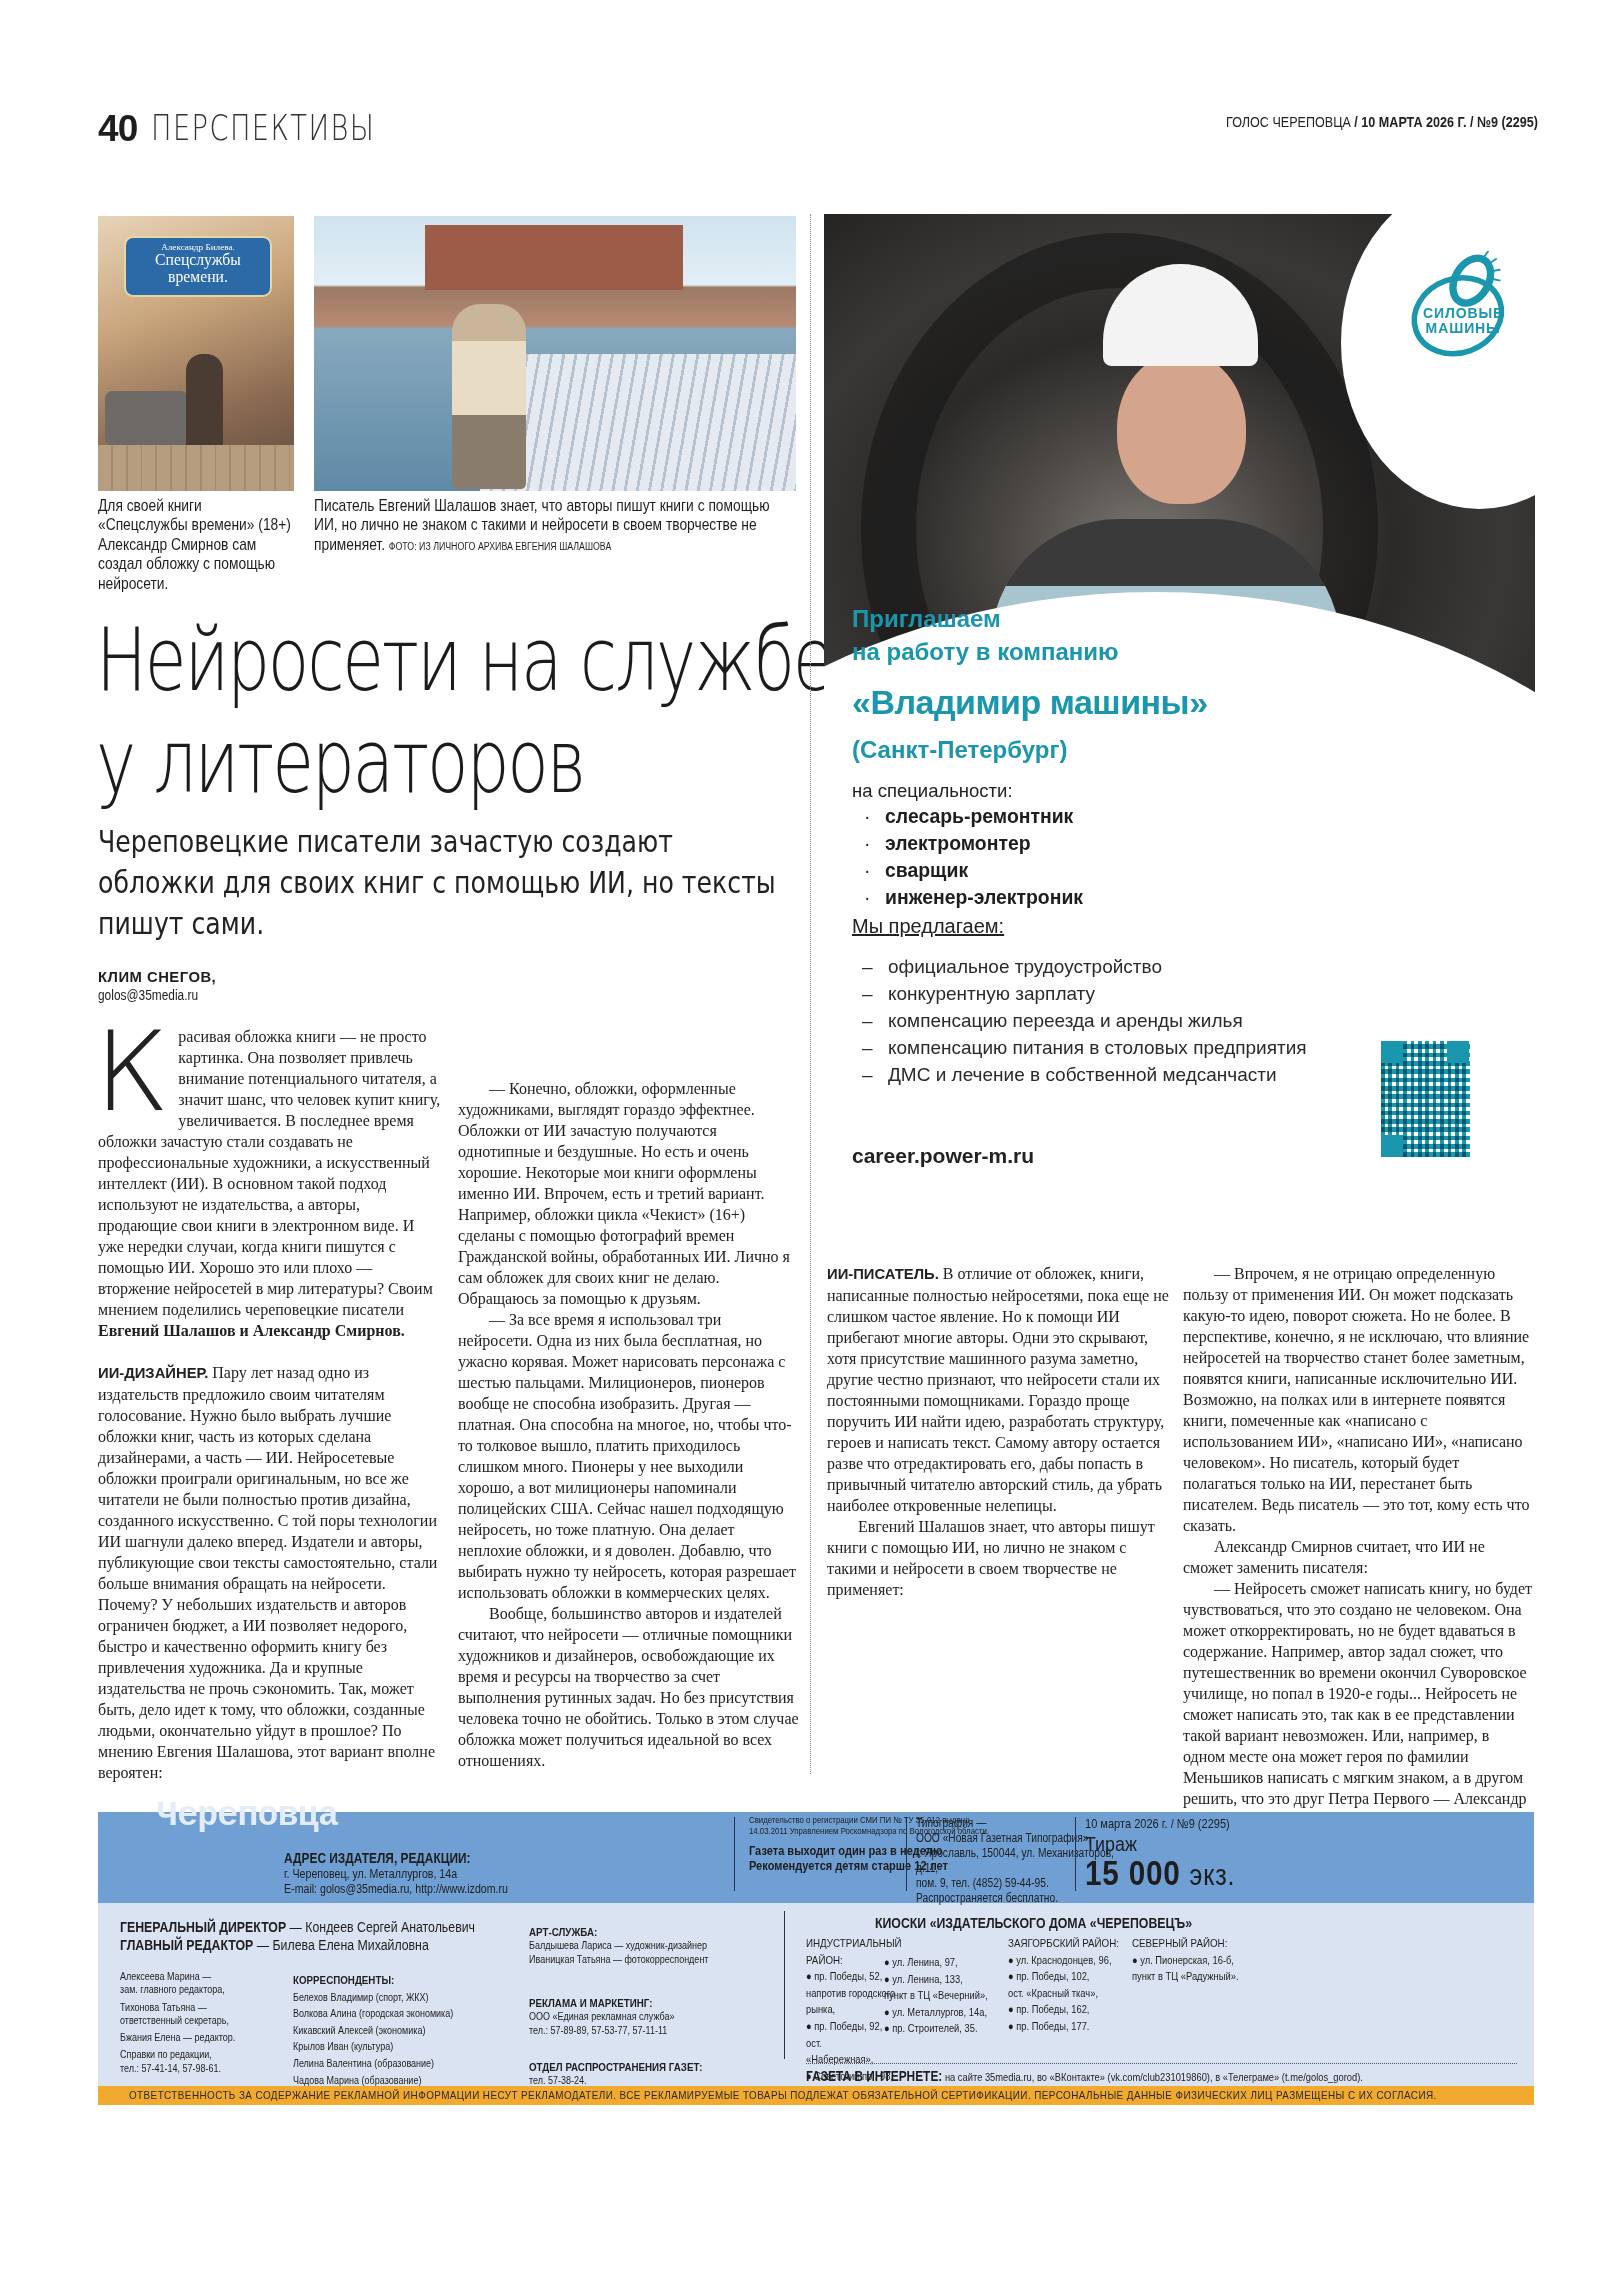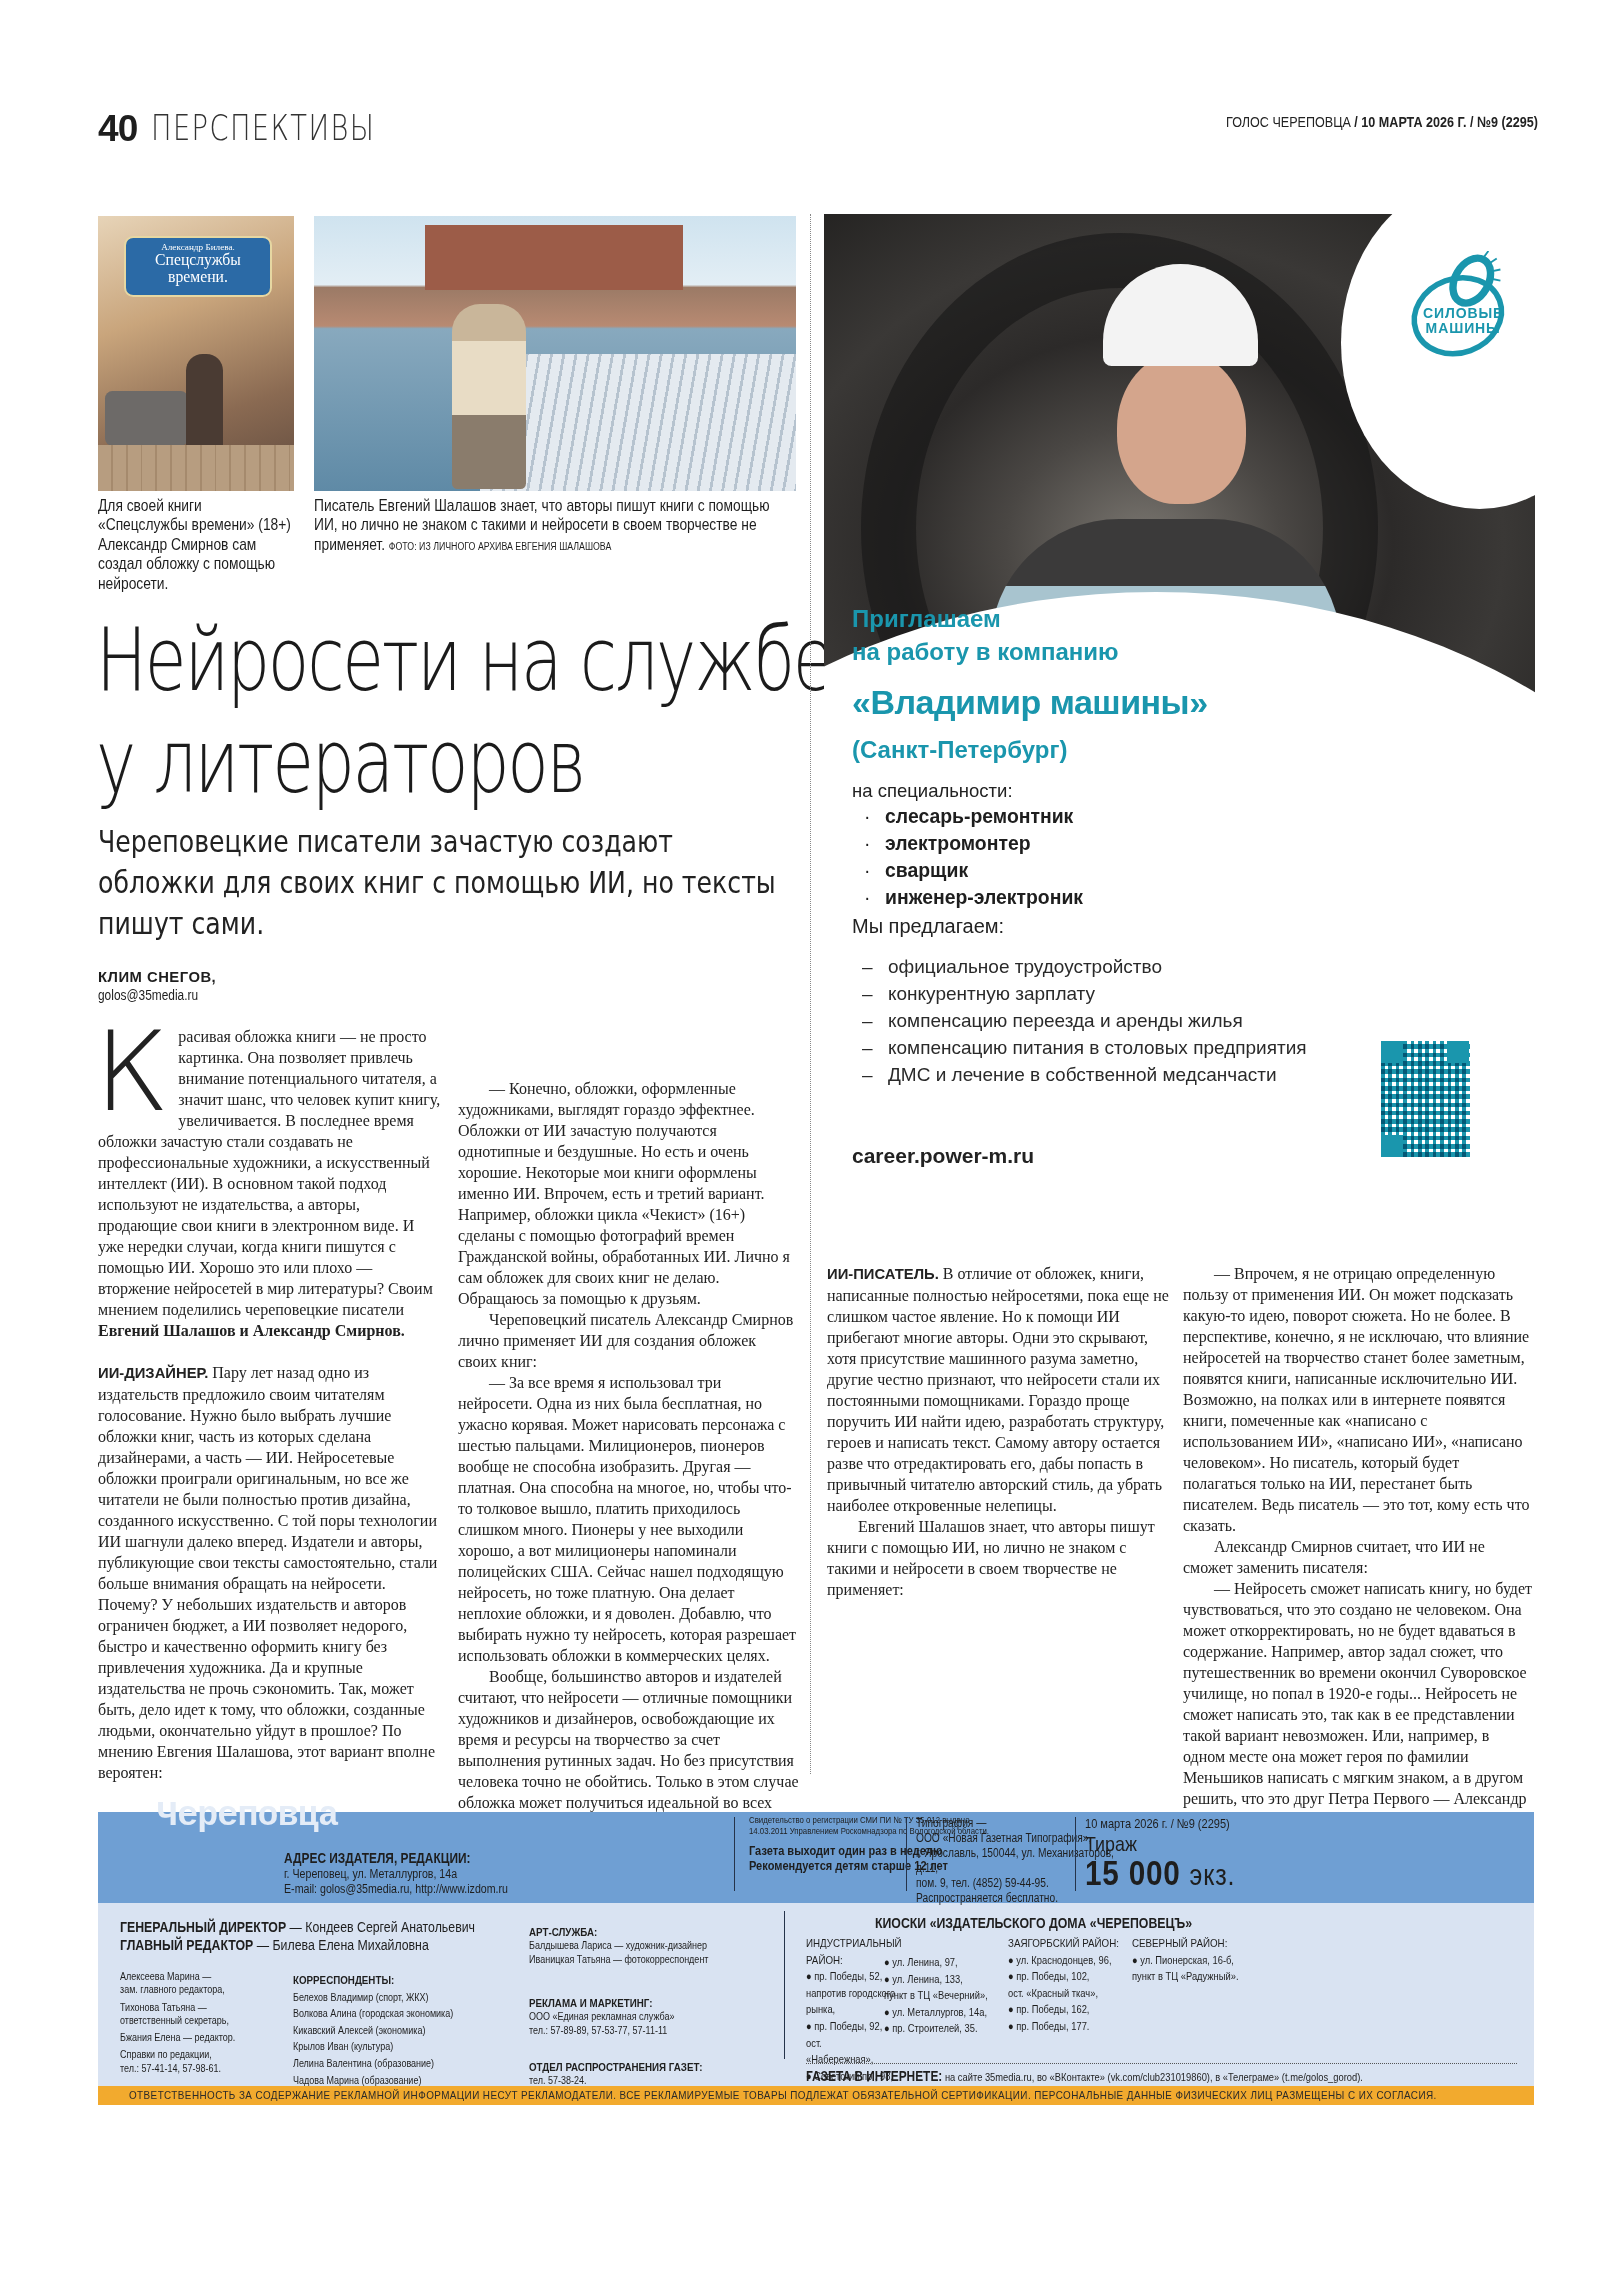--- a/index.html
+++ b/index.html
@@ -63,21 +63,21 @@
   #ad-logo { position: absolute; left: 583px; top: 37px; width: 111px; height: 111px; }
   #ad-logo .txt { position: absolute; left: 16px; top: 55px; font-family: "Liberation Sans", sans-serif; font-weight: bold; color: #1a96ad; font-size: 14px; line-height: 14.8px; text-align: center; letter-spacing: 0.9px; }
   #ad-curve { position: absolute; left: -277px; top: 378px; width: 1218px; height: 923px; background: #fff; border-radius: 50%; }
   .ad-teal { color: #1a96ad; font-family: "Liberation Sans", sans-serif; font-weight: bold; }
   #ad-invite { position: absolute; left: 28px; top: 388px; font-size: 24px; line-height: 33px; }
   #ad-company { position: absolute; left: 28px; top: 469px; font-size: 34px; letter-spacing: -0.5px; }
   #ad-city { position: absolute; left: 28px; top: 522px; font-size: 24px; }
   #ad-spec-label { position: absolute; left: 28px; top: 566px; font-family: "Liberation Sans", sans-serif; font-size: 18.5px; color: #222; }
   #ad-specs { position: absolute; left: 28px; top: 577px; margin: 12px; padding: 0; list-style: none; font-family: "Liberation Sans", sans-serif; font-weight: bold; font-size: 19.4px; line-height: 27px; color: #1e1e1e; }
   #ad-specs li::before { content: "· "; font-weight: normal; margin-right: 9.2px; }
-  #ad-offer-label { position: absolute; left: 28px; top: 701px; font-family: "Liberation Sans", sans-serif; font-size: 20px; color: #222; }
+  #ad-offer-label { position: absolute; left: 28px; top: 701px; font-family: "Liberation Sans", sans-serif; font-size: 20px; color: #222; text-decoration: underline; }
   #ad-offers { position: absolute; left: 28px; top: 729px; margin: 10px; padding: 0; list-style: none; font-family: "Liberation Sans", sans-serif; font-size: 19px; line-height: 27px; color: #2a2a2a; }
   #ad-offers li::before { content: "–"; display: inline-block; width: 26px; }
   #ad-slogan { position: absolute; left: 28px; top: 877px; font-size: 35px; letter-spacing: -0.5px; }
   #ad-url { position: absolute; left: 28px; top: 930px; font-family: "Liberation Sans", sans-serif; font-weight: bold; font-size: 21px; color: #222; }
   #ad-qr { position: absolute; left: 557px; top: 827px; width: 89px; height: 116px; background:
       linear-gradient(#1a96ad,#1a96ad) 0 0/22px 22px no-repeat,
       linear-gradient(#1a96ad,#1a96ad) 66px 0/22px 22px no-repeat,
       linear-gradient(#1a96ad,#1a96ad) 0 94px/22px 22px no-repeat,
       repeating-linear-gradient(90deg,#1a96ad 0 3.7px,#fff 3.7px 7.4px),
       repeating-linear-gradient(0deg,#1a96ad 0 4.6px,#fff 4.6px 8.3px);
@@ -160,21 +160,20 @@
   <span class="mail">golos@35media.ru</span>
 </div>
 
 <div class="abs col" id="col1">
   <p><span id="dropcap">К</span><span>расивая обложка книги — не просто картинка. Она позволяет привлечь внимание потенциального читателя, а значит шанс, что человек купит книгу, увеличивается. В последнее время обложки зачастую стали создавать не профессиональные художники, а искусственный интеллект (ИИ). В основном такой подход используют не издательства, а авторы, продающие свои книги в электронном виде. И уже нередки случаи, когда книги пишутся с помощью ИИ. Хорошо это или плохо — вторжение нейросетей в мир литературы? Своим мнением поделились череповецкие писатели </span><b>Евгений Шалашов и Александр Смирнов.</b></p>
   <p style="margin-top:21px"><span class="hd">ИИ-ДИЗАЙНЕР.</span><span> Пару лет назад одно из издательств предложило своим читателям голосование. Нужно было выбрать лучшие обложки книг, часть из которых сделана дизайнерами, а часть — ИИ. Нейросетевые обложки проиграли оригинальным, но все же читатели не были полностью против дизайна, созданного искусственно. С той поры технологии ИИ шагнули далеко вперед. Издатели и авторы, публикующие свои тексты самостоятельно, стали больше внимания обращать на нейросети. Почему? У небольших издательств и авторов ограничен бюджет, а ИИ позволяет недорого, быстро и качественно оформить книгу без привлечения художника. Да и крупные издательства не прочь сэкономить. Так, может быть, дело идет к тому, что обложки, созданные людьми, окончательно уйдут в прошлое? По мнению Евгения Шалашова, этот вариант вполне вероятен:</span></p>
 </div>
 
 <div class="abs col" id="col2" style="top:1078px">
   <p class="indent">— Конечно, обложки, оформленные художниками, выглядят гораздо эффектнее. Обложки от ИИ зачастую получаются однотипные и бездушные. Но есть и очень хорошие. Некоторые мои книги оформлены именно ИИ. Впрочем, есть и третий вариант. Например, обложки цикла «Чекист» (16+) сделаны с помощью фотографий времен Гражданской войны, обработанных ИИ. Лично я сам обложек для своих книг не делаю. Обращаюсь за помощью к друзьям.</p>
-  <p class="indent">Череповецкий писатель Александр Смирнов лично применяет ИИ для создания обложек своих книг:</p>
   <p class="indent">— За все время я использовал три нейросети. Одна из них была бесплатная, но ужасно корявая. Может нарисовать персонажа с шестью пальцами. Милиционеров, пионеров вообще не способна изобразить. Другая — платная. Она способна на многое, но, чтобы что-то толковое вышло, платить приходилось слишком много. Пионеры у нее выходили хорошо, а вот милиционеры напоминали полицейских США. Сейчас нашел подходящую нейросеть, но тоже платную. Она делает неплохие обложки, и я доволен. Добавлю, что выбирать нужно ту нейросеть, которая разрешает использовать обложки в коммерческих целях.</p>
   <p class="indent">Вообще, большинство авторов и издателей считают, что нейросети — отличные помощники художников и дизайнеров, освобождающие их время и ресурсы на творчество за счет выполнения рутинных задач. Но без присутствия человека точно не обойтись. Только в этом случае обложка может получиться идеальной во всех отношениях.</p>
 </div>
 
 <div class="abs col" id="col3">
   <p><span class="hd">ИИ-ПИСАТЕЛЬ.</span><span> В отличие от обложек, книги, написанные полностью нейросетями, пока еще не слишком частое явление. Но к помощи ИИ прибегают многие авторы. Одни это скрывают, хотя присутствие машинного разума заметно, другие честно признают, что нейросети стали их постоянными помощниками. Гораздо проще поручить ИИ найти идею, разработать структуру, героев и написать текст. Самому автору остается разве что отредактировать его, дабы попасть в привычный читателю авторский стиль, да убрать наиболее откровенные нелепицы.</span></p>
   <p class="indent">Евгений Шалашов знает, что авторы пишут книги с помощью ИИ, но лично не знаком с такими и нейросети в своем творчестве не применяет:</p>
 </div>
 
 <div class="abs col" id="col4">

